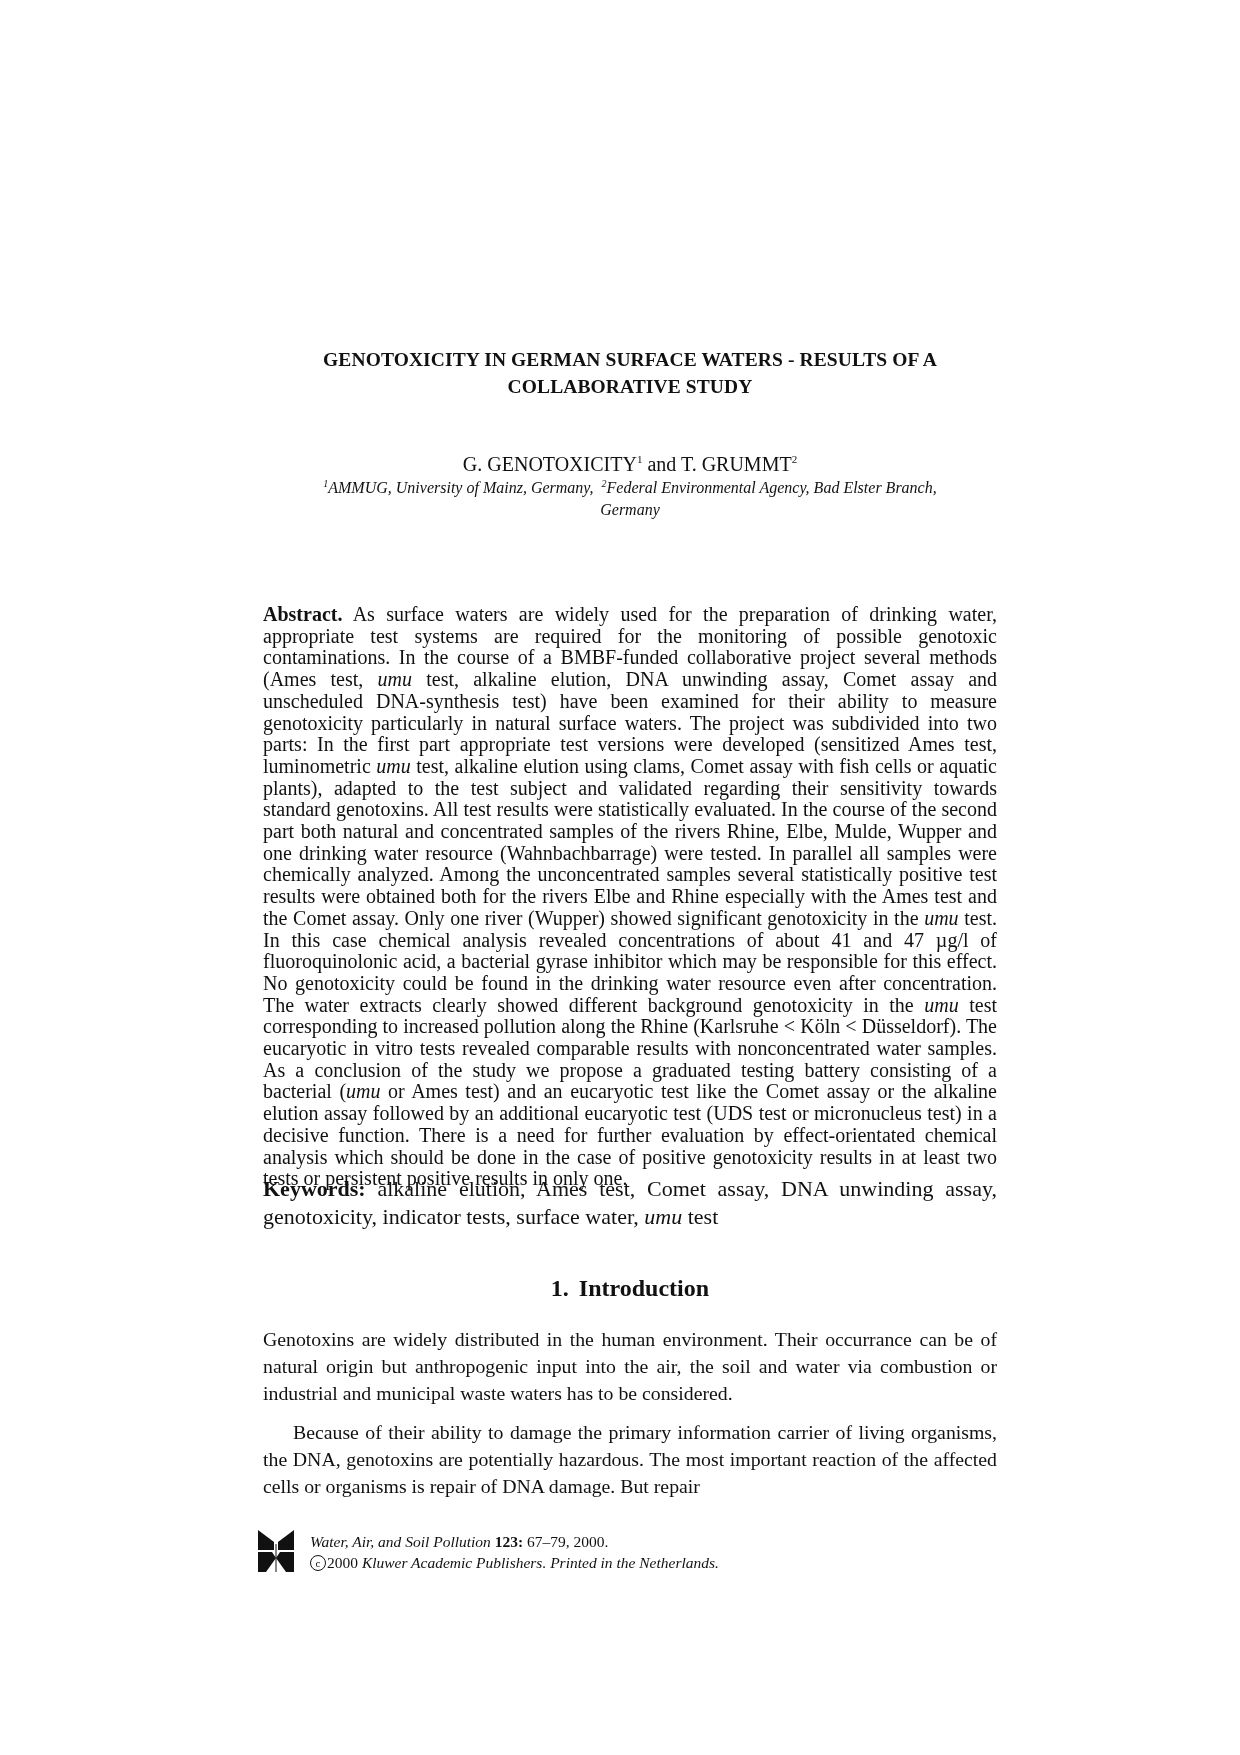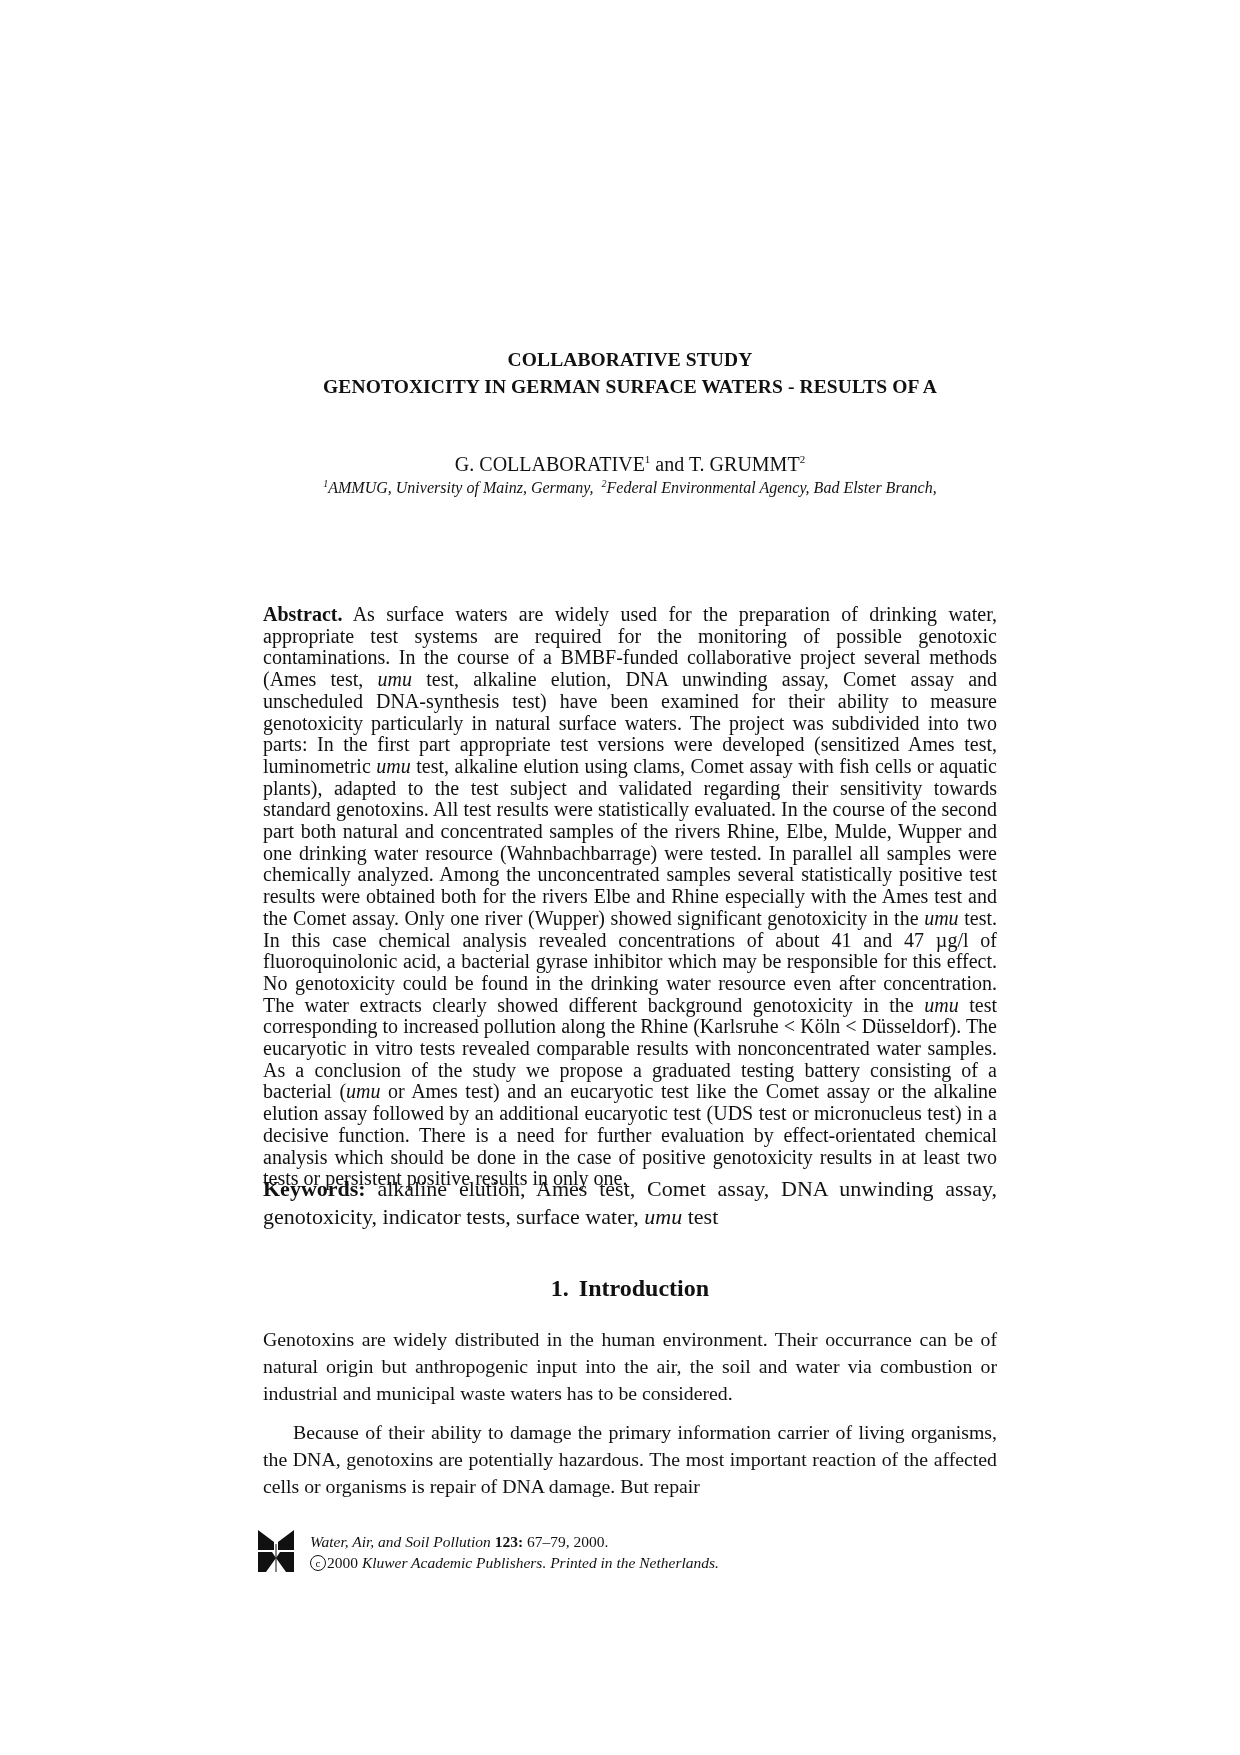--- a/index.html
+++ b/index.html
@@ -55,28 +55,29 @@
     .copyright-mark {
       display: inline-block; width: 14px; height: 14px; border: 1px solid #111;
       border-radius: 50%; font-size: 11px; line-height: 14px; text-align: center;
       vertical-align: 1px; margin-right: 1px; font-style: normal;
     }
   </style>
 </head>
 <body>
 
 <div class="page-title">
+  <div>GENOTOXICITY IN GERMAN SURFACE WATERS - RESULTS OF A</div>
   <div>COLLABORATIVE STUDY</div>
-  <div>GENOTOXICITY IN GERMAN SURFACE WATERS - RESULTS OF A</div>
 </div>
 
-<div class="authors"><span>G. COLLABORATIVE</span><sup>1</sup><span style="white-space:pre"> and </span><span>T. GRUMMT</span><sup>2</sup></div>
+<div class="authors"><span>G. GENOTOXICITY</span><sup>1</sup><span style="white-space:pre"> and </span><span>T. GRUMMT</span><sup>2</sup></div>
 
 <div class="affil">
   <div><sup>1</sup><span>AMMUG, University of Mainz, Germany,</span>&nbsp;&nbsp;<sup>2</sup><span>Federal Environmental Agency, Bad Elster Branch,</span></div>
+  <div>Germany</div>
 </div>
 
 <div class="abstract"><b>Abstract.</b><span> As surface waters are widely used for the preparation of drinking water, appropriate test systems are required for the monitoring of possible genotoxic contaminations. In the course of a BMBF-funded collaborative project several methods (Ames test, </span><i>umu</i><span> test, alkaline elution, DNA unwinding assay, Comet assay and unscheduled DNA-synthesis test) have been examined for their ability to measure genotoxicity particularly in natural surface waters. The project was subdivided into two parts: In the first part appropriate test versions were developed (sensitized Ames test, luminometric </span><i>umu</i><span> test, alkaline elution using clams, Comet assay with fish cells or aquatic plants), adapted to the test subject and validated regarding their sensitivity towards standard genotoxins. All test results were statistically evaluated. In the course of the second part both natural and concentrated samples of the rivers Rhine, Elbe, Mulde, Wupper and one drinking water resource (Wahnbachbarrage) were tested. In parallel all samples were chemically analyzed. Among the unconcentrated samples several statistically positive test results were obtained both for the rivers Elbe and Rhine especially with the Ames test and the Comet assay. Only one river (Wupper) showed significant genotoxicity in the </span><i>umu</i><span> test. In this case chemical analysis revealed concentrations of about 41 and 47 µg/l of fluoroquinolonic acid, a bacterial gyrase inhibitor which may be responsible for this effect. No genotoxicity could be found in the drinking water resource even after concentration. The water extracts clearly showed different background genotoxicity in the </span><i>umu</i><span> test corresponding to increased pollution along the Rhine (Karlsruhe &lt; Köln &lt; Düsseldorf). The eucaryotic in vitro tests revealed comparable results with nonconcentrated water samples. As a conclusion of the study we propose a graduated testing battery consisting of a bacterial (</span><i>umu</i><span> or Ames test) and an eucaryotic test like the Comet assay or the alkaline elution assay followed by an additional eucaryotic test (UDS test or micronucleus test) in a decisive function. There is a need for further evaluation by effect-orientated chemical analysis which should be done in the case of positive genotoxicity results in at least two tests or persistent positive results in only one.</span></div>
 
 <div class="keywords"><b>Keywords:</b><span> alkaline elution, Ames test, Comet assay, DNA unwinding assay, genotoxicity, indicator tests, surface water, </span><i>umu</i><span> test</span></div>
 
 <div class="section-heading"><span class="num">1.</span><span>Introduction</span></div>
 
 <div class="body-text">
   <p>Genotoxins are widely distributed in the human environment. Their occurrance can be of natural origin but anthropogenic input into the air, the soil and water via combustion or industrial and municipal waste waters has to be considered.</p>

